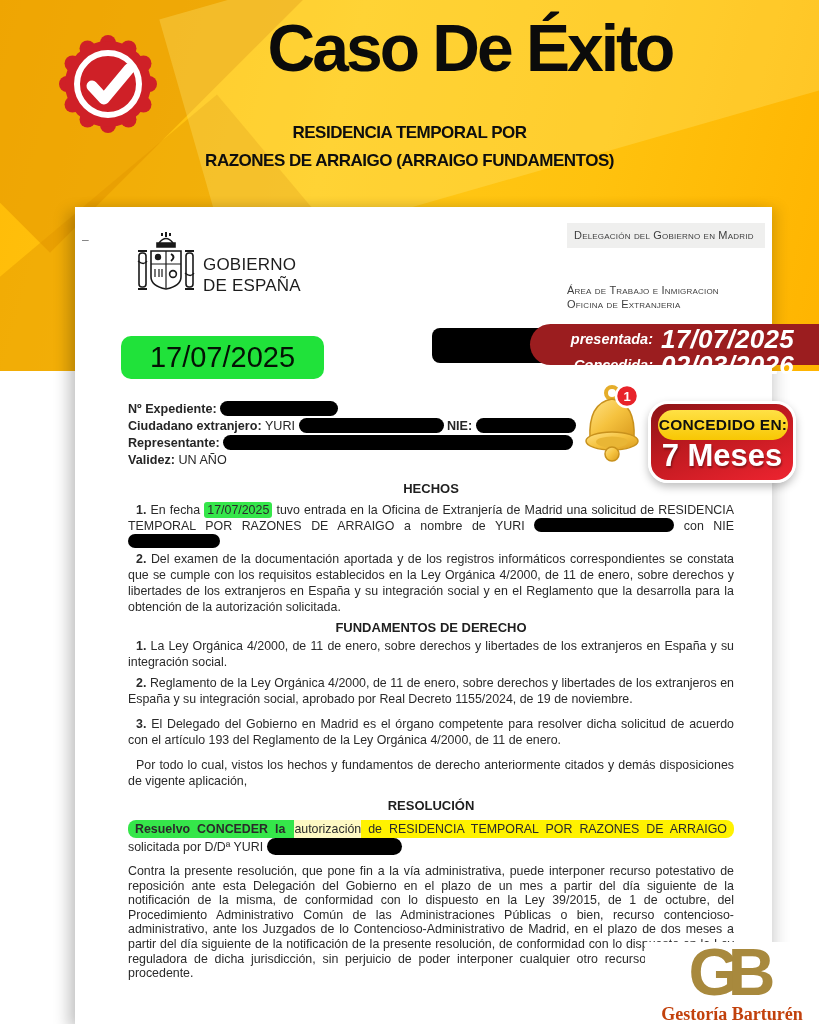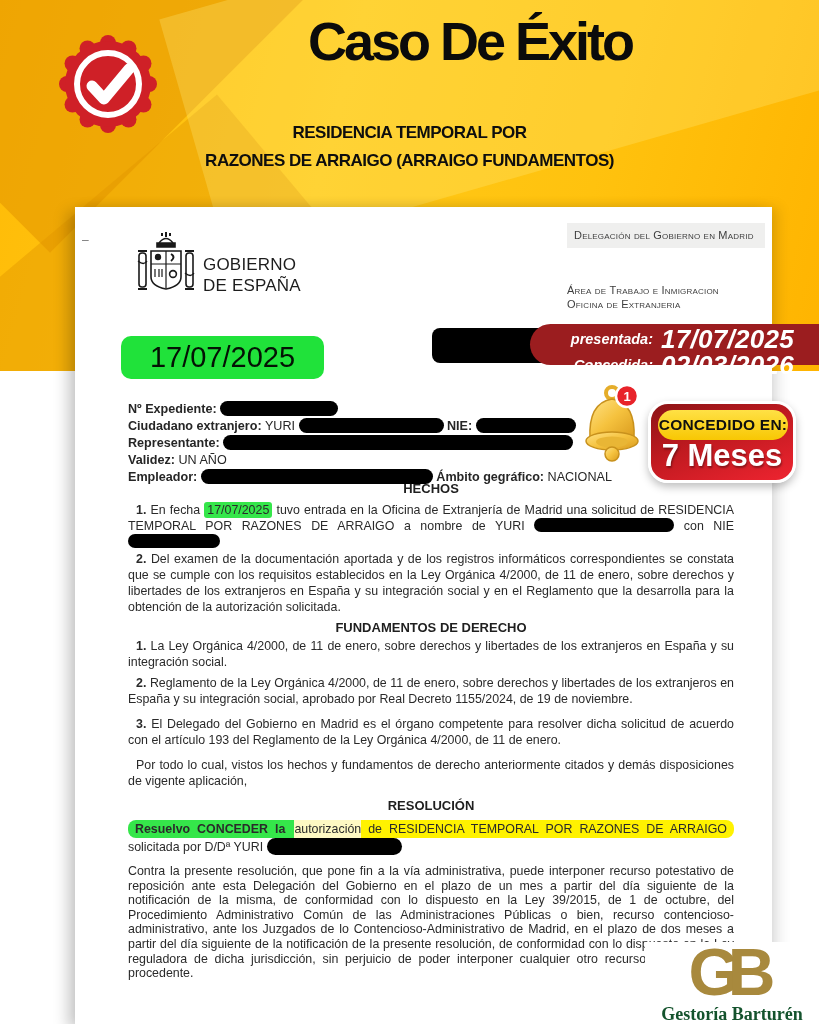--- a/index.html
+++ b/index.html
@@ -11,21 +11,21 @@
         background:linear-gradient(105deg,#ffbb06 0%,#ffc918 40%,#ffc20e 70%,#ffb400 100%);}
   .hero .bandA{position:absolute;left:-150px;top:-230px;width:400px;height:400px;
         transform:rotate(45deg);background:rgba(226,148,0,.55);}
   .hero .bandB{position:absolute;left:-210px;top:250px;width:600px;height:320px;
         transform:rotate(-40deg);background:rgba(226,150,0,.45);}
   .hero .bandC{position:absolute;right:-120px;top:-90px;width:760px;height:250px;
         transform:rotate(-16deg);background:rgba(255,238,130,.28);}
 
   .rosette{position:absolute;left:58px;top:34px;width:100px;height:100px;}
   .hero-title{position:absolute;left:140px;top:10px;width:660px;text-align:center;
-        font-size:54px;font-weight:bold;letter-spacing:-3px;color:#0b0b0b;}
+        font-size:66px;font-weight:bold;letter-spacing:-3px;color:#0b0b0b;}
   .hero-sub{position:absolute;left:0;top:119px;width:819px;text-align:center;
         font-weight:bold;font-size:17px;line-height:28px;color:#0e0e0e;letter-spacing:-.5px;}
 
   
   .page{position:absolute;left:75px;top:207px;width:697px;height:817px;background:#fff;
         box-shadow:-7px 5px 14px rgba(0,0,0,.22), 7px 0 12px rgba(0,0,0,.10);
         color:#262626;}
   .corner-dash{position:absolute;left:7px;top:26px;font-size:12px;color:#777;}
 
   .coat{position:absolute;left:62px;top:24px;width:58px;height:76px;}
@@ -92,21 +92,21 @@
   .hl-green-lead{background:#35e64a;padding:2px 2px 2px 7px;border-radius:8px 0 0 8px;font-weight:bold;}
   .hl-yellow-b{background:#fef9c3;padding:2px 0;font-weight:normal;}
   .hl-yellow{background:#fff200;padding:2px 7px 2px 0;border-radius:0 8px 8px 0;}
 
   
   .footer-logo{position:absolute;left:645px;top:894px;width:174px;height:98px;background:#fff;
         z-index:9;display:flex;flex-direction:column;align-items:center;justify-content:flex-start;margin-top:48px;}
   .monogram{font-size:66px;font-weight:bold;line-height:60px;letter-spacing:-12px;
         color:#a8893d;padding-right:12px;}
   .firm-name{font-family:"Liberation Serif", serif;font-weight:bold;font-size:18px;
-        color:#14532d;white-space:nowrap;margin-top:2px;}
+        color:#c2410c;white-space:nowrap;margin-top:2px;}
 </style>
 </head>
 <body>
 
 <div class="canvas">
 
   <div class="hero">
     <div class="bandA"></div>
     <div class="bandB"></div>
     <div class="bandC"></div>
@@ -177,23 +177,20 @@
       </div>
       <div>
         <b>Ciudadano extranjero:</b><span> YURI </span><span class="redact" style="width:145px"></span><b> NIE: </b><span class="redact" style="width:100px"></span>
       </div>
       <div>
         <b>Representante: </b><span class="redact" style="width:350px"></span>
       </div>
       <div>
         <b>Validez:</b><span> UN AÑO</span>
       </div>
-      <div>
-        <b>Empleador: </b><span class="redact" style="width:232px"></span><b> Ámbito gegráfico:</b><span> NACIONAL</span>
-      </div>
     </div>
 
     <div class="doc-body">
       <h4 class="h-hechos">HECHOS</h4>
 
       <p class="para p1"><b>1.</b><span> En fecha </span><mark class="hl-green-inline">17/07/2025</mark><span> tuvo entrada en la Oficina de Extranjería de Madrid una solicitud de RESIDENCIA TEMPORAL POR RAZONES DE ARRAIGO a nombre de YURI </span><span class="redact" style="width:140px"></span><span> con NIE </span><span class="redact" style="width:92px"></span></p>
 
       <p class="para p2"><b>2.</b><span> Del examen de la documentación aportada y de los registros informáticos correspondientes se constata que se cumple con los requisitos establecidos en la Ley Orgánica 4/2000, de 11 de enero, sobre derechos y libertades de los extranjeros en España y su integración social y en el Reglamento que la desarrolla para la obtención de la autorización solicitada.</span></p>
 
 

